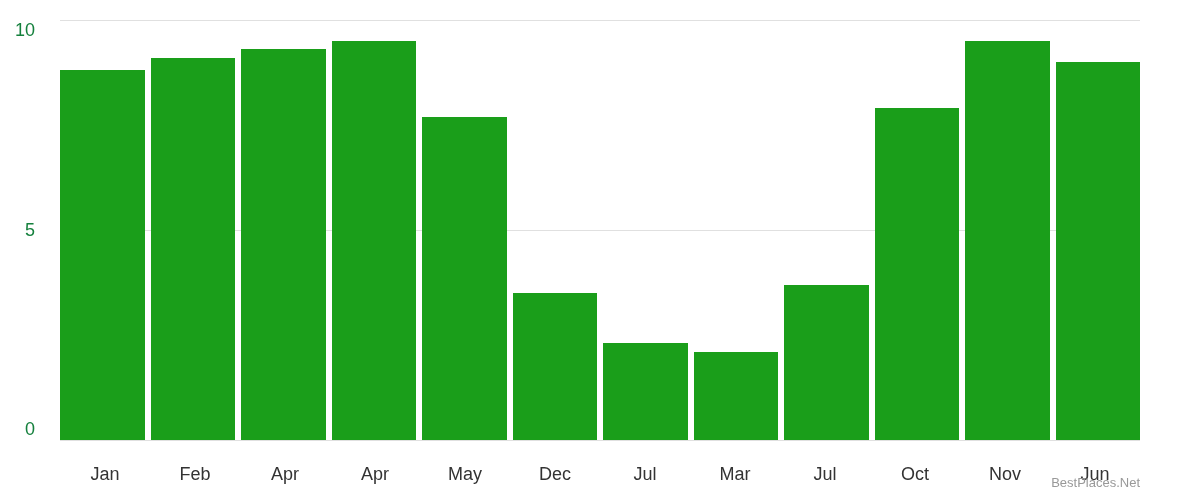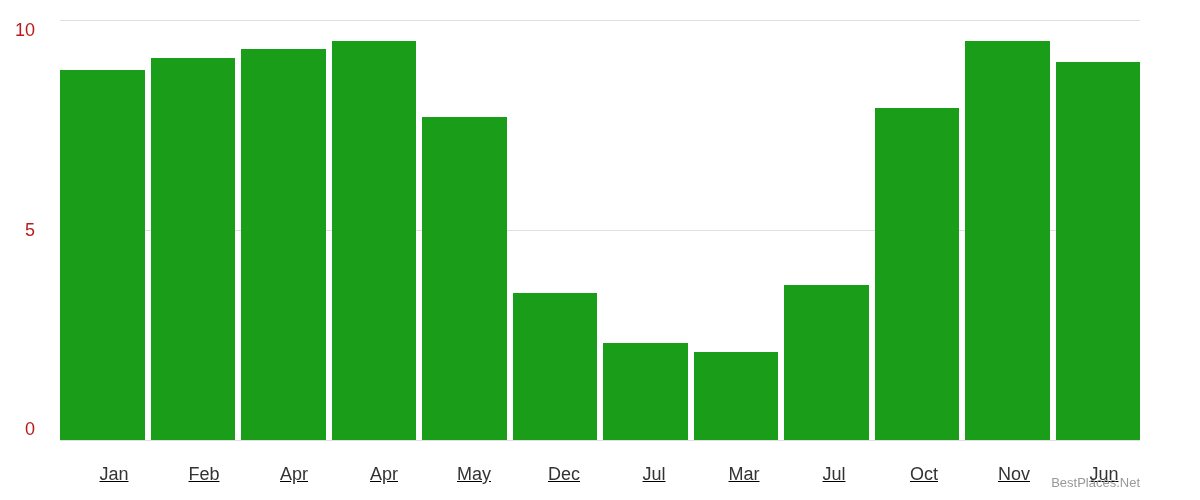--- a/index.html
+++ b/index.html
@@ -25,21 +25,21 @@
       position: absolute;
       left: -45px;
       top: 0;
       height: calc(100% - 0px);
       display: flex;
       flex-direction: column;
       justify-content: space-between;
     }
     .y-label {
       font-size: 18px;
-      color: #b91c1c;
+      color: #15803d;
       text-align: right;
     }
     .gridlines {
       position: absolute;
       top: 0;
       left: 0;
       width: 100%;
       height: 100%;
       pointer-events: none;
     }
@@ -69,24 +69,23 @@
       justify-content: flex-end;
     }
     .bar {
       width: 100%;
       background: #1a9e1a;
       border-radius: 0;
     }
     .x-labels {
       position: absolute;
       bottom: -45px;
-      left: 9px;
+      left: 0;
       width: 100%;
       display: flex;
-      text-decoration: underline;
     }
     .x-label {
       flex: 1;
       text-align: center;
       font-size: 18px;
       color: #333;
     }
     .watermark {
       position: absolute;
       bottom: -50px;

